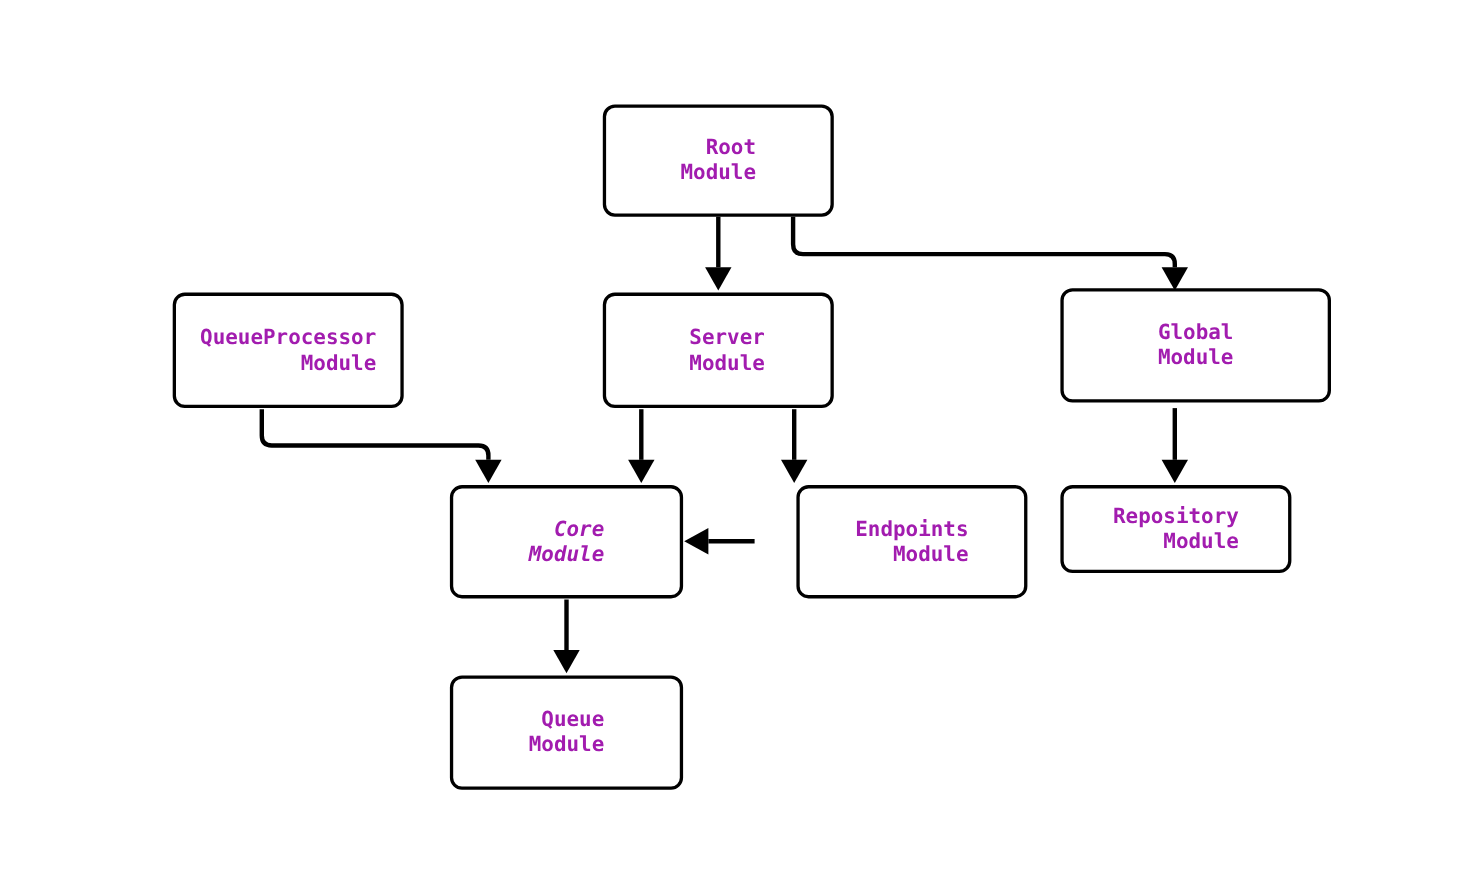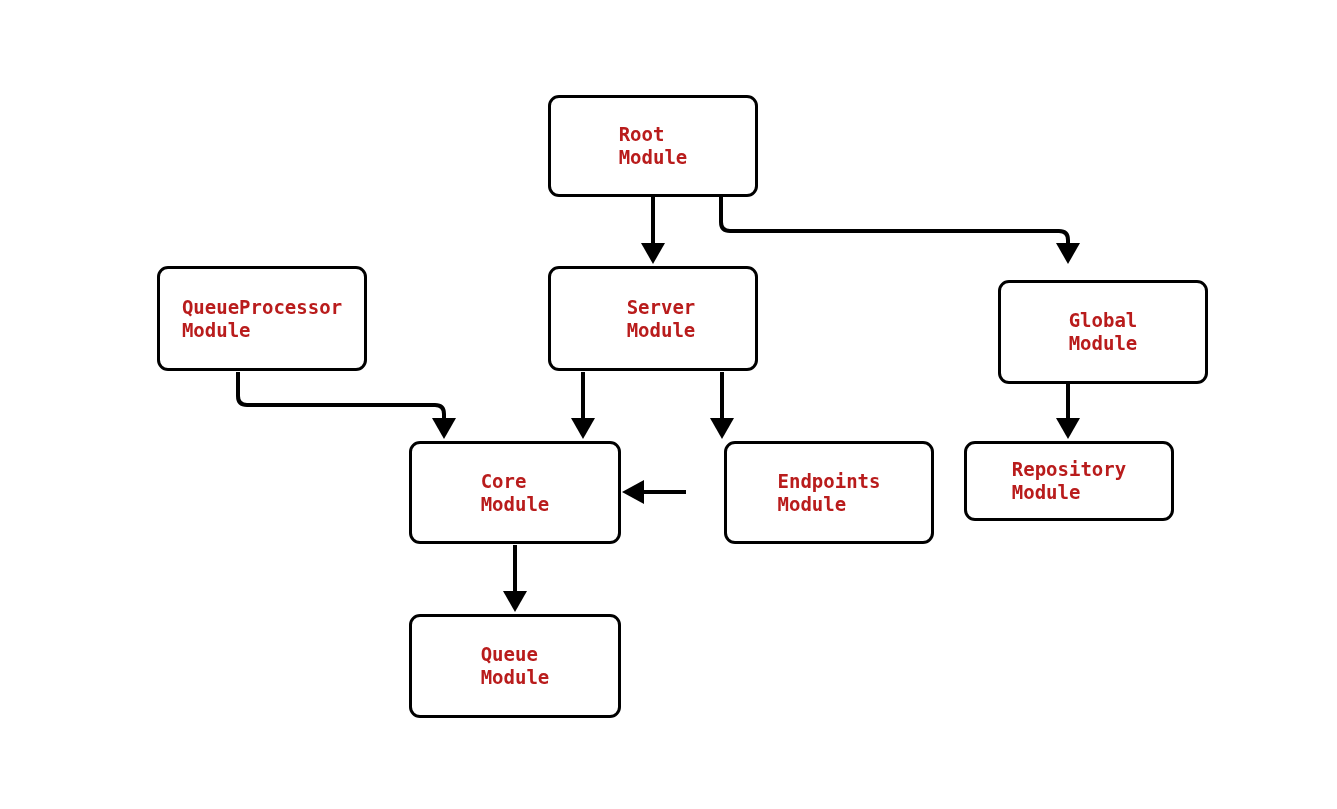--- a/index.html
+++ b/index.html
@@ -36,22 +36,22 @@
     display: flex;
     align-items: center;
     justify-content: center;
     z-index: 5;
   }
   .node-label {
     font-family: "DejaVu Sans Mono", "Liberation Mono", monospace;
     font-size: 19px;
     line-height: 23px;
     font-weight: 700;
-    color: #b91c1c;
-    text-align: left;
+    color: #a21caf;
+    text-align: right;
     white-space: pre-line;
     letter-spacing: 0px;
     user-select: none;
   }
 </style>
 </head>
 <body>
 
 <div id="diagram-root">
 
@@ -111,26 +111,26 @@
   <div class="node" style="left:133px; top:266px; width:210px; height:105px;margin-left:24px;">
     <span class="node-label">QueueProcessor
 Module</span>
   </div>
 
   <div class="node" style="left:548px; top:266px; width:210px; height:105px;padding-left:16px;">
     <span class="node-label">Server
 Module</span>
   </div>
 
-  <div class="node" style="left:964px; top:280px; width:210px; height:104px;margin-left:34px;">
+  <div class="node" style="left:964px; top:262px; width:246px; height:104px;">
     <span class="node-label">Global
 Module</span>
   </div>
 
-  <div class="node" style="left:409px; top:441px; width:212px; height:103px;">
+  <div class="node" style="left:409px; top:441px; width:212px; height:103px;font-style:italic;">
     <span class="node-label">Core
 Module</span>
   </div>
 
   <div class="node" style="left:724px; top:441px; width:210px; height:103px;">
     <span class="node-label">Endpoints
 Module</span>
   </div>
 
   <div class="node" style="left:964px; top:441px; width:210px; height:80px;">

